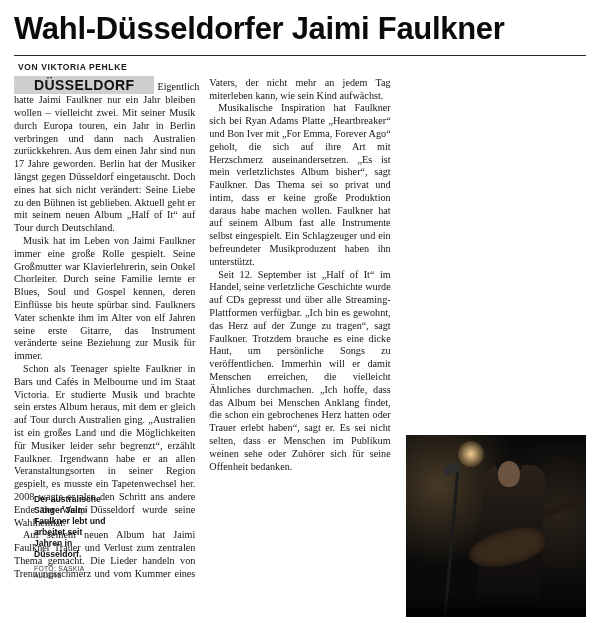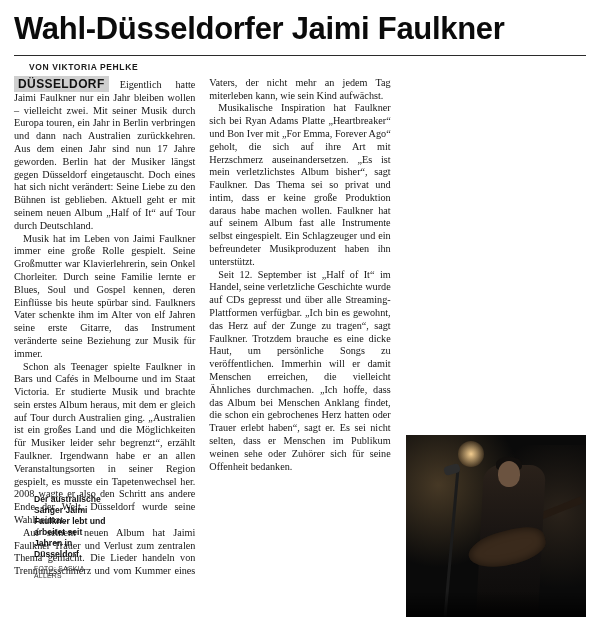--- a/index.html
+++ b/index.html
@@ -37,21 +37,21 @@
     border: 0;
     border-top: 1px solid #2b2b2b;
     margin: 6px 0 6px 0;
   }
   .byline {
     font-family: "Liberation Sans", sans-serif;
     font-size: 8.5px;
     font-weight: 700;
     letter-spacing: 0.6px;
     color: #1a1a1a;
-    margin: 0 0 5px 15px;
+    margin: 0 0 5px 4px;
   }
   .columns {
     column-count: 3;
     column-gap: 14px;
     column-fill: auto;
     height: 512px;
   }
   p {
     margin: 0;
     font-size: 10.2px;
@@ -60,25 +60,25 @@
     hyphens: auto;
     -webkit-hyphens: auto;
     color: #141414;
   }
   p + p {
     text-indent: 9px;
   }
   .dateline {
     font-family: "Liberation Sans", sans-serif;
     font-weight: 700;
-    font-size: 12px;
+    font-size: 14px;
     letter-spacing: 0.4px;
     background: #cfcfcf;
-    padding: 1px 4px;
-    margin-right: 11px;
+    padding: 1px 20px;
+    margin-right: 3px;
     color: #111;
   }
   .photo-block {
     position: absolute;
     right: 14px;
     bottom: 6px;
     width: 180px;
   }
   .photo {
     width: 180px;

